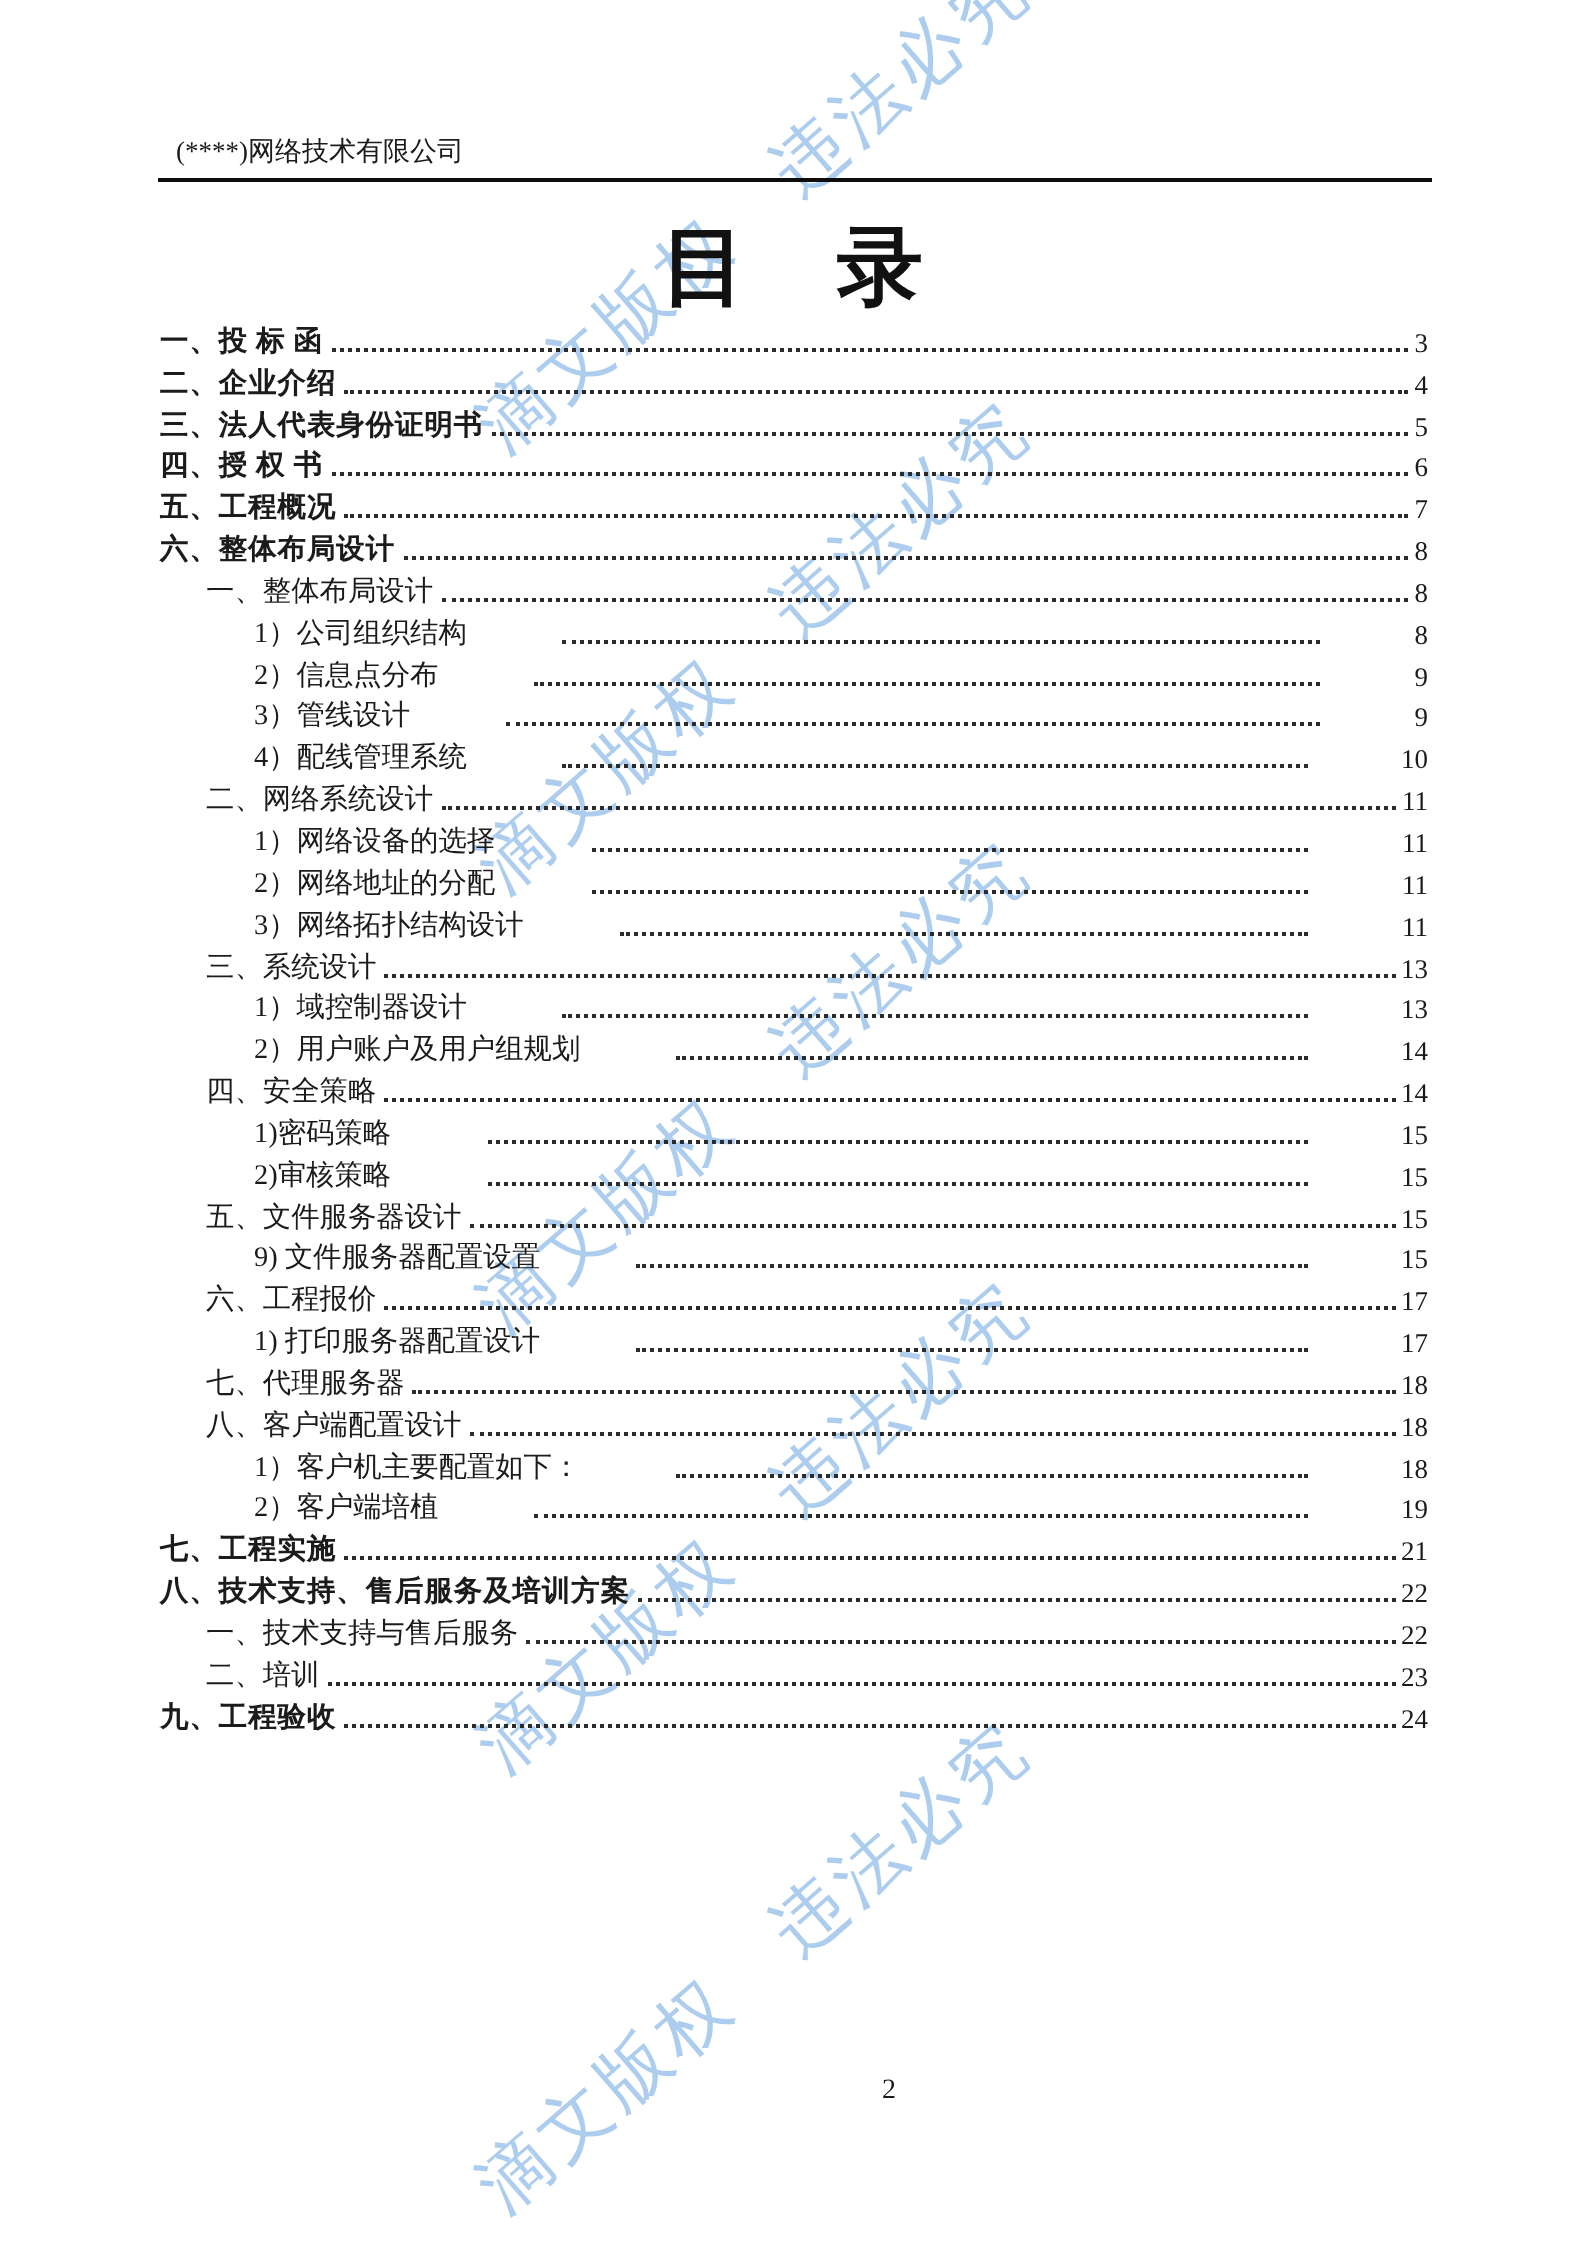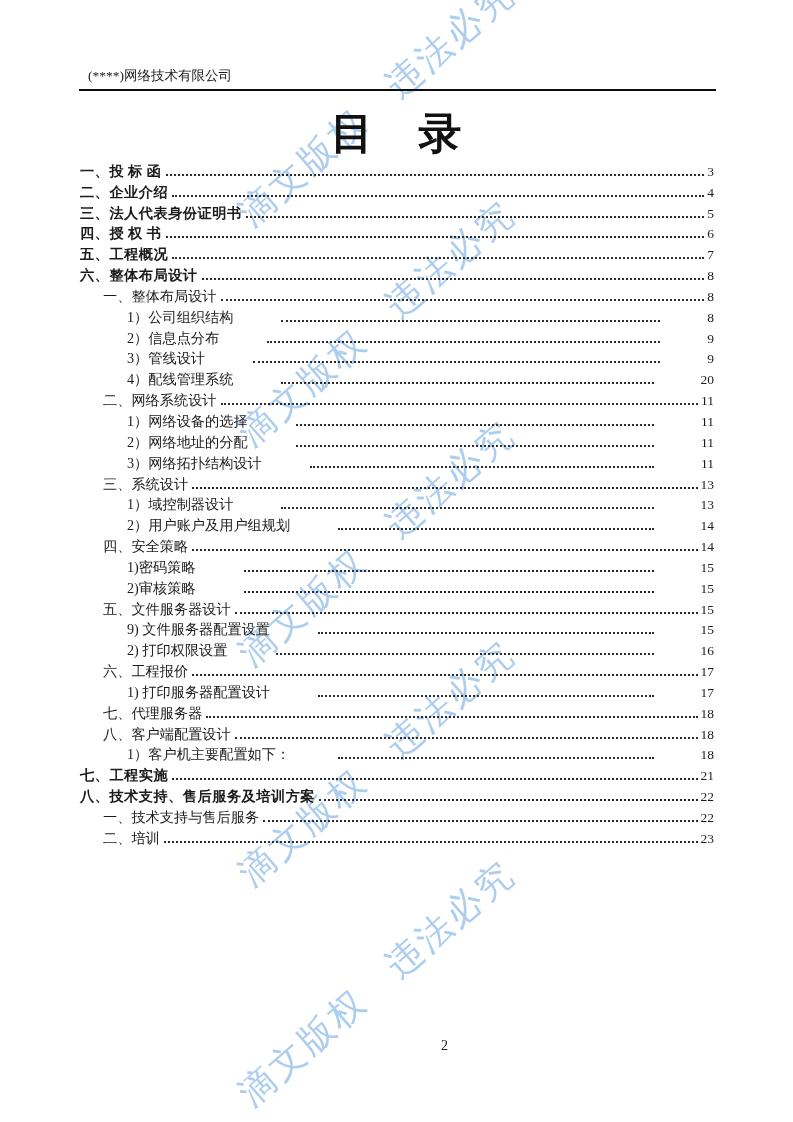--- a/index.html
+++ b/index.html
@@ -132,21 +132,21 @@
         <span class="pg">9</span>
       </div>
       <div class="toc-row lvl2">
         <span class="label">3）管线设计</span>
         <span class="leader"></span>
         <span class="pg">9</span>
       </div>
       <div class="toc-row lvl2">
         <span class="label">4）配线管理系统</span>
         <span class="leader"></span>
-        <span class="pg">20</span>
+        <span class="pg">10</span>
       </div>
       <div class="toc-row lvl1">
         <span class="label">二、网络系统设计</span>
         <span class="leader"></span>
         <span class="pg">11</span>
       </div>
       <div class="toc-row lvl2">
         <span class="label">1）网络设备的选择</span>
         <span class="leader"></span>
         <span class="pg">11</span>
@@ -194,25 +194,20 @@
       <div class="toc-row lvl1">
         <span class="label">五、文件服务器设计</span>
         <span class="leader"></span>
         <span class="pg">15</span>
       </div>
       <div class="toc-row lvl2">
         <span class="label">9) 文件服务器配置设置</span>
         <span class="leader"></span>
         <span class="pg">15</span>
       </div>
-      <div class="toc-row lvl2">
-        <span class="label">2) 打印权限设置</span>
-        <span class="leader"></span>
-        <span class="pg">16</span>
-      </div>
       <div class="toc-row lvl1">
         <span class="label">六、工程报价</span>
         <span class="leader"></span>
         <span class="pg">17</span>
       </div>
       <div class="toc-row lvl2">
         <span class="label">1) 打印服务器配置设计</span>
         <span class="leader"></span>
         <span class="pg">17</span>
       </div>
@@ -224,37 +219,47 @@
       <div class="toc-row lvl1">
         <span class="label">八、客户端配置设计</span>
         <span class="leader"></span>
         <span class="pg">18</span>
       </div>
       <div class="toc-row lvl2">
         <span class="label">1）客户机主要配置如下：</span>
         <span class="leader"></span>
         <span class="pg">18</span>
       </div>
+      <div class="toc-row lvl2">
+        <span class="label">2）客户端培植</span>
+        <span class="leader"></span>
+        <span class="pg">19</span>
+      </div>
       <div class="toc-row lvl0 b">
         <span class="label">七、工程实施</span>
         <span class="leader"></span>
         <span class="pg">21</span>
       </div>
       <div class="toc-row lvl0 b">
         <span class="label">八、技术支持、售后服务及培训方案</span>
         <span class="leader"></span>
         <span class="pg">22</span>
       </div>
       <div class="toc-row lvl1">
         <span class="label">一、技术支持与售后服务</span>
         <span class="leader"></span>
         <span class="pg">22</span>
       </div>
       <div class="toc-row lvl1">
         <span class="label">二、培训</span>
         <span class="leader"></span>
         <span class="pg">23</span>
       </div>
+      <div class="toc-row lvl0 b">
+        <span class="label">九、工程验收</span>
+        <span class="leader"></span>
+        <span class="pg">24</span>
+      </div>
     </div>
 
   <div class="footer-num">2</div>
 
 </div>
 
 </body></html>

